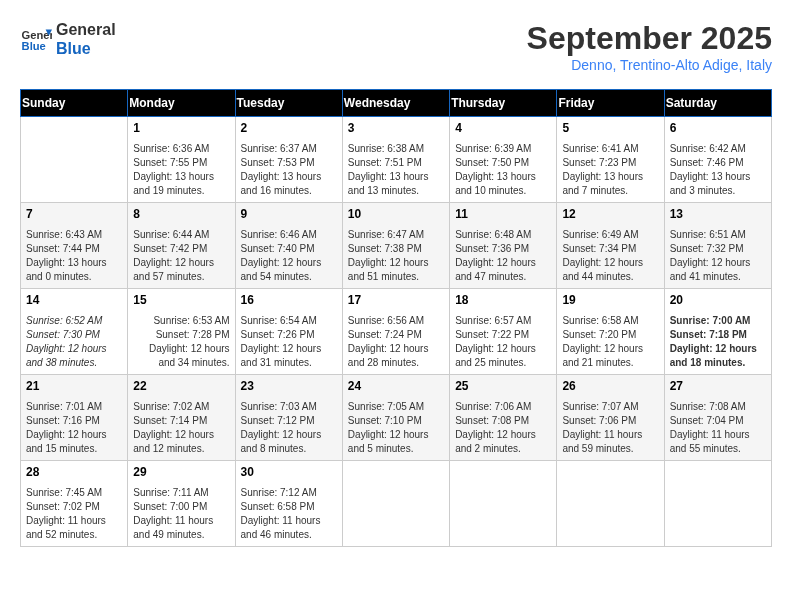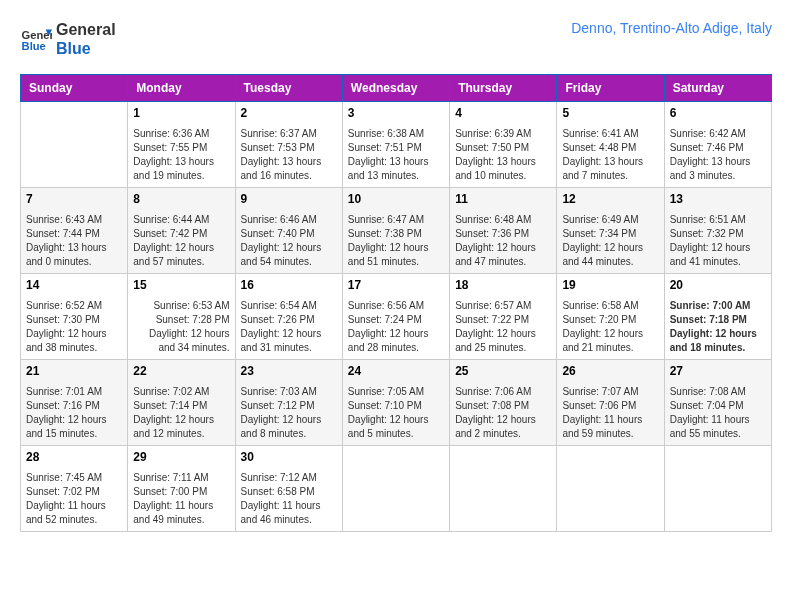--- a/index.html
+++ b/index.html
@@ -36,23 +36,23 @@
     .subtitle {
       font-size: 14px;
       color: #3b82f6;
     }
     table {
       width: 100%;
       border-collapse: collapse;
       font-size: 11px;
     }
     thead th {
-      background-color: #a21caf;
+      background-color: #000000;
       color: #fff;
-      padding: 6px 8px;
+      padding: 6px 1px;
       text-align: left;
       font-size: 12px;
       font-weight: bold;
       border: 1px solid #1565c0;
     }
     tbody td {
       border: 1px solid #ccc;
       vertical-align: top;
       padding: 4px 5px;
       min-height: 70px;
@@ -90,20 +90,21 @@
       <text x="2" y="20" font-size="14" font-weight="bold" fill="#333">General</text>
       <text x="2" y="34" font-size="14" font-weight="bold" fill="#1565c0">Blue</text>
       <polygon points="32,8 40,8 36,16" fill="#1565c0"></polygon>
     </svg>
     <div style="display:flex;flex-direction:column;line-height:1.2;">
       <span style="font-size:16px;font-weight:bold;color:#333;">General</span>
       <span style="font-size:16px;font-weight:bold;color:#1565c0;">Blue</span>
     </div>
   </div>
   <div class="title-block">
+    <div class="month-title">September 2025</div>
     <div class="subtitle">Denno, Trentino-Alto Adige, Italy</div>
   </div>
 </div>
 
 <table>
   <thead>
     <tr id="header-row">
         <th>Sunday</th>
         <th>Monday</th>
         <th>Tuesday</th>
@@ -140,21 +141,21 @@
         <td>
           <span class="day-number">4</span>
           <div class="day-info" style="white-space: pre-line;">Sunrise: 6:39 AM
 Sunset: 7:50 PM
 Daylight: 13 hours
 and 10 minutes.</div>
         </td>
         <td>
           <span class="day-number">5</span>
           <div class="day-info" style="white-space: pre-line;">Sunrise: 6:41 AM
-Sunset: 4:48 PM
+Sunset: 7:23 PM
 Daylight: 13 hours
 and 7 minutes.</div>
         </td>
         <td>
           <span class="day-number">6</span>
           <div class="day-info" style="white-space: pre-line;">Sunrise: 6:42 AM
 Sunset: 7:46 PM
 Daylight: 13 hours
 and 3 minutes.</div>
         </td>
@@ -206,21 +207,21 @@
           <span class="day-number">13</span>
           <div class="day-info" style="white-space: pre-line;">Sunrise: 6:51 AM
 Sunset: 7:32 PM
 Daylight: 12 hours
 and 41 minutes.</div>
         </td>
       </tr>
       <tr>
         <td>
           <span class="day-number">14</span>
-          <div class="day-info" style="white-space: pre-line;">Sunrise: 6:52 AM
+          <div class="day-info" style="white-space: pre-line; font-style: italic;">Sunrise: 6:52 AM
 Sunset: 7:30 PM
 Daylight: 12 hours
 and 38 minutes.</div>
         </td>
         <td>
           <span class="day-number">15</span>
           <div class="day-info" style="white-space: pre-line; text-align: right;">Sunrise: 6:53 AM
 Sunset: 7:28 PM
 Daylight: 12 hours
 and 34 minutes.</div>

